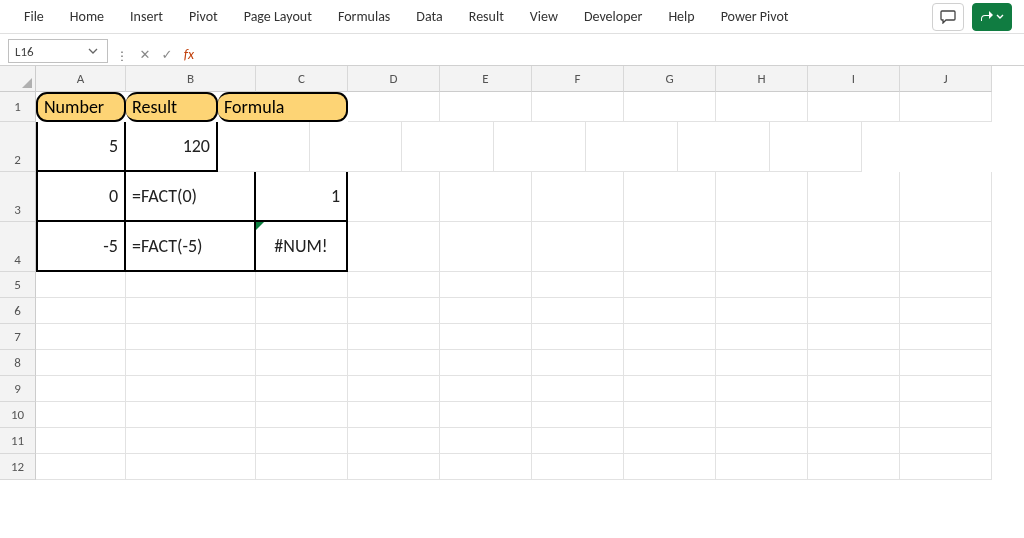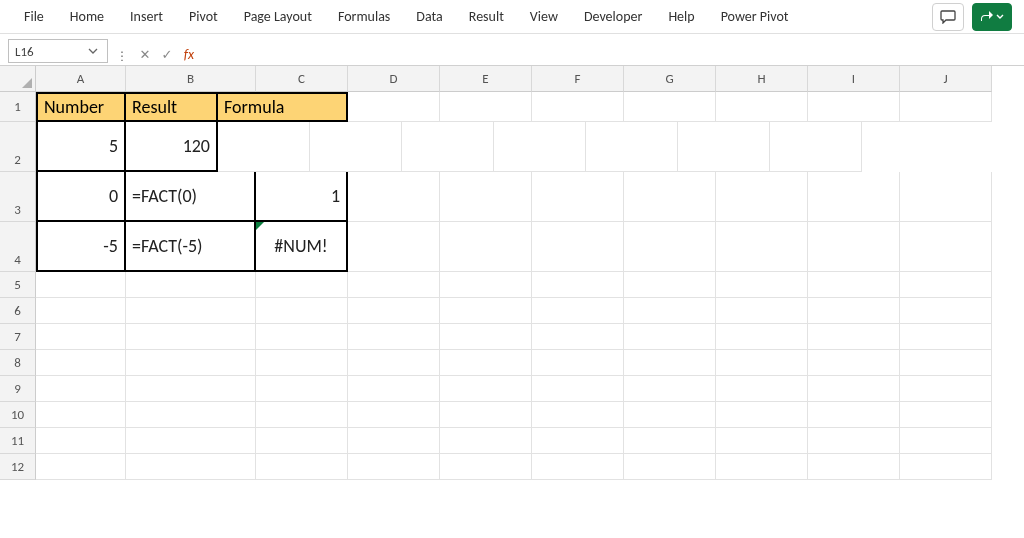--- a/index.html
+++ b/index.html
@@ -150,20 +150,21 @@
       white-space: nowrap;
       position: relative;
     }
     .cell.header-cell {
       background: #fdd475;
       font-weight: 400;
       color: #000;
       border-right: 2px solid #000;
       border-bottom: 2px solid #000;
       border-top: 2px solid #000;
+      border-radius: 11px;
     }
     .cell.header-cell.first { border-left: 2px solid #000; }
     .cell.bordered {
       border-right: 2px solid #000;
       border-bottom: 2px solid #000;
     }
     .cell.bordered.first-col { border-left: 2px solid #000; }
     .cell.right { justify-content: flex-end; }
     .cell.center { justify-content: center; }
     .error-indicator {

